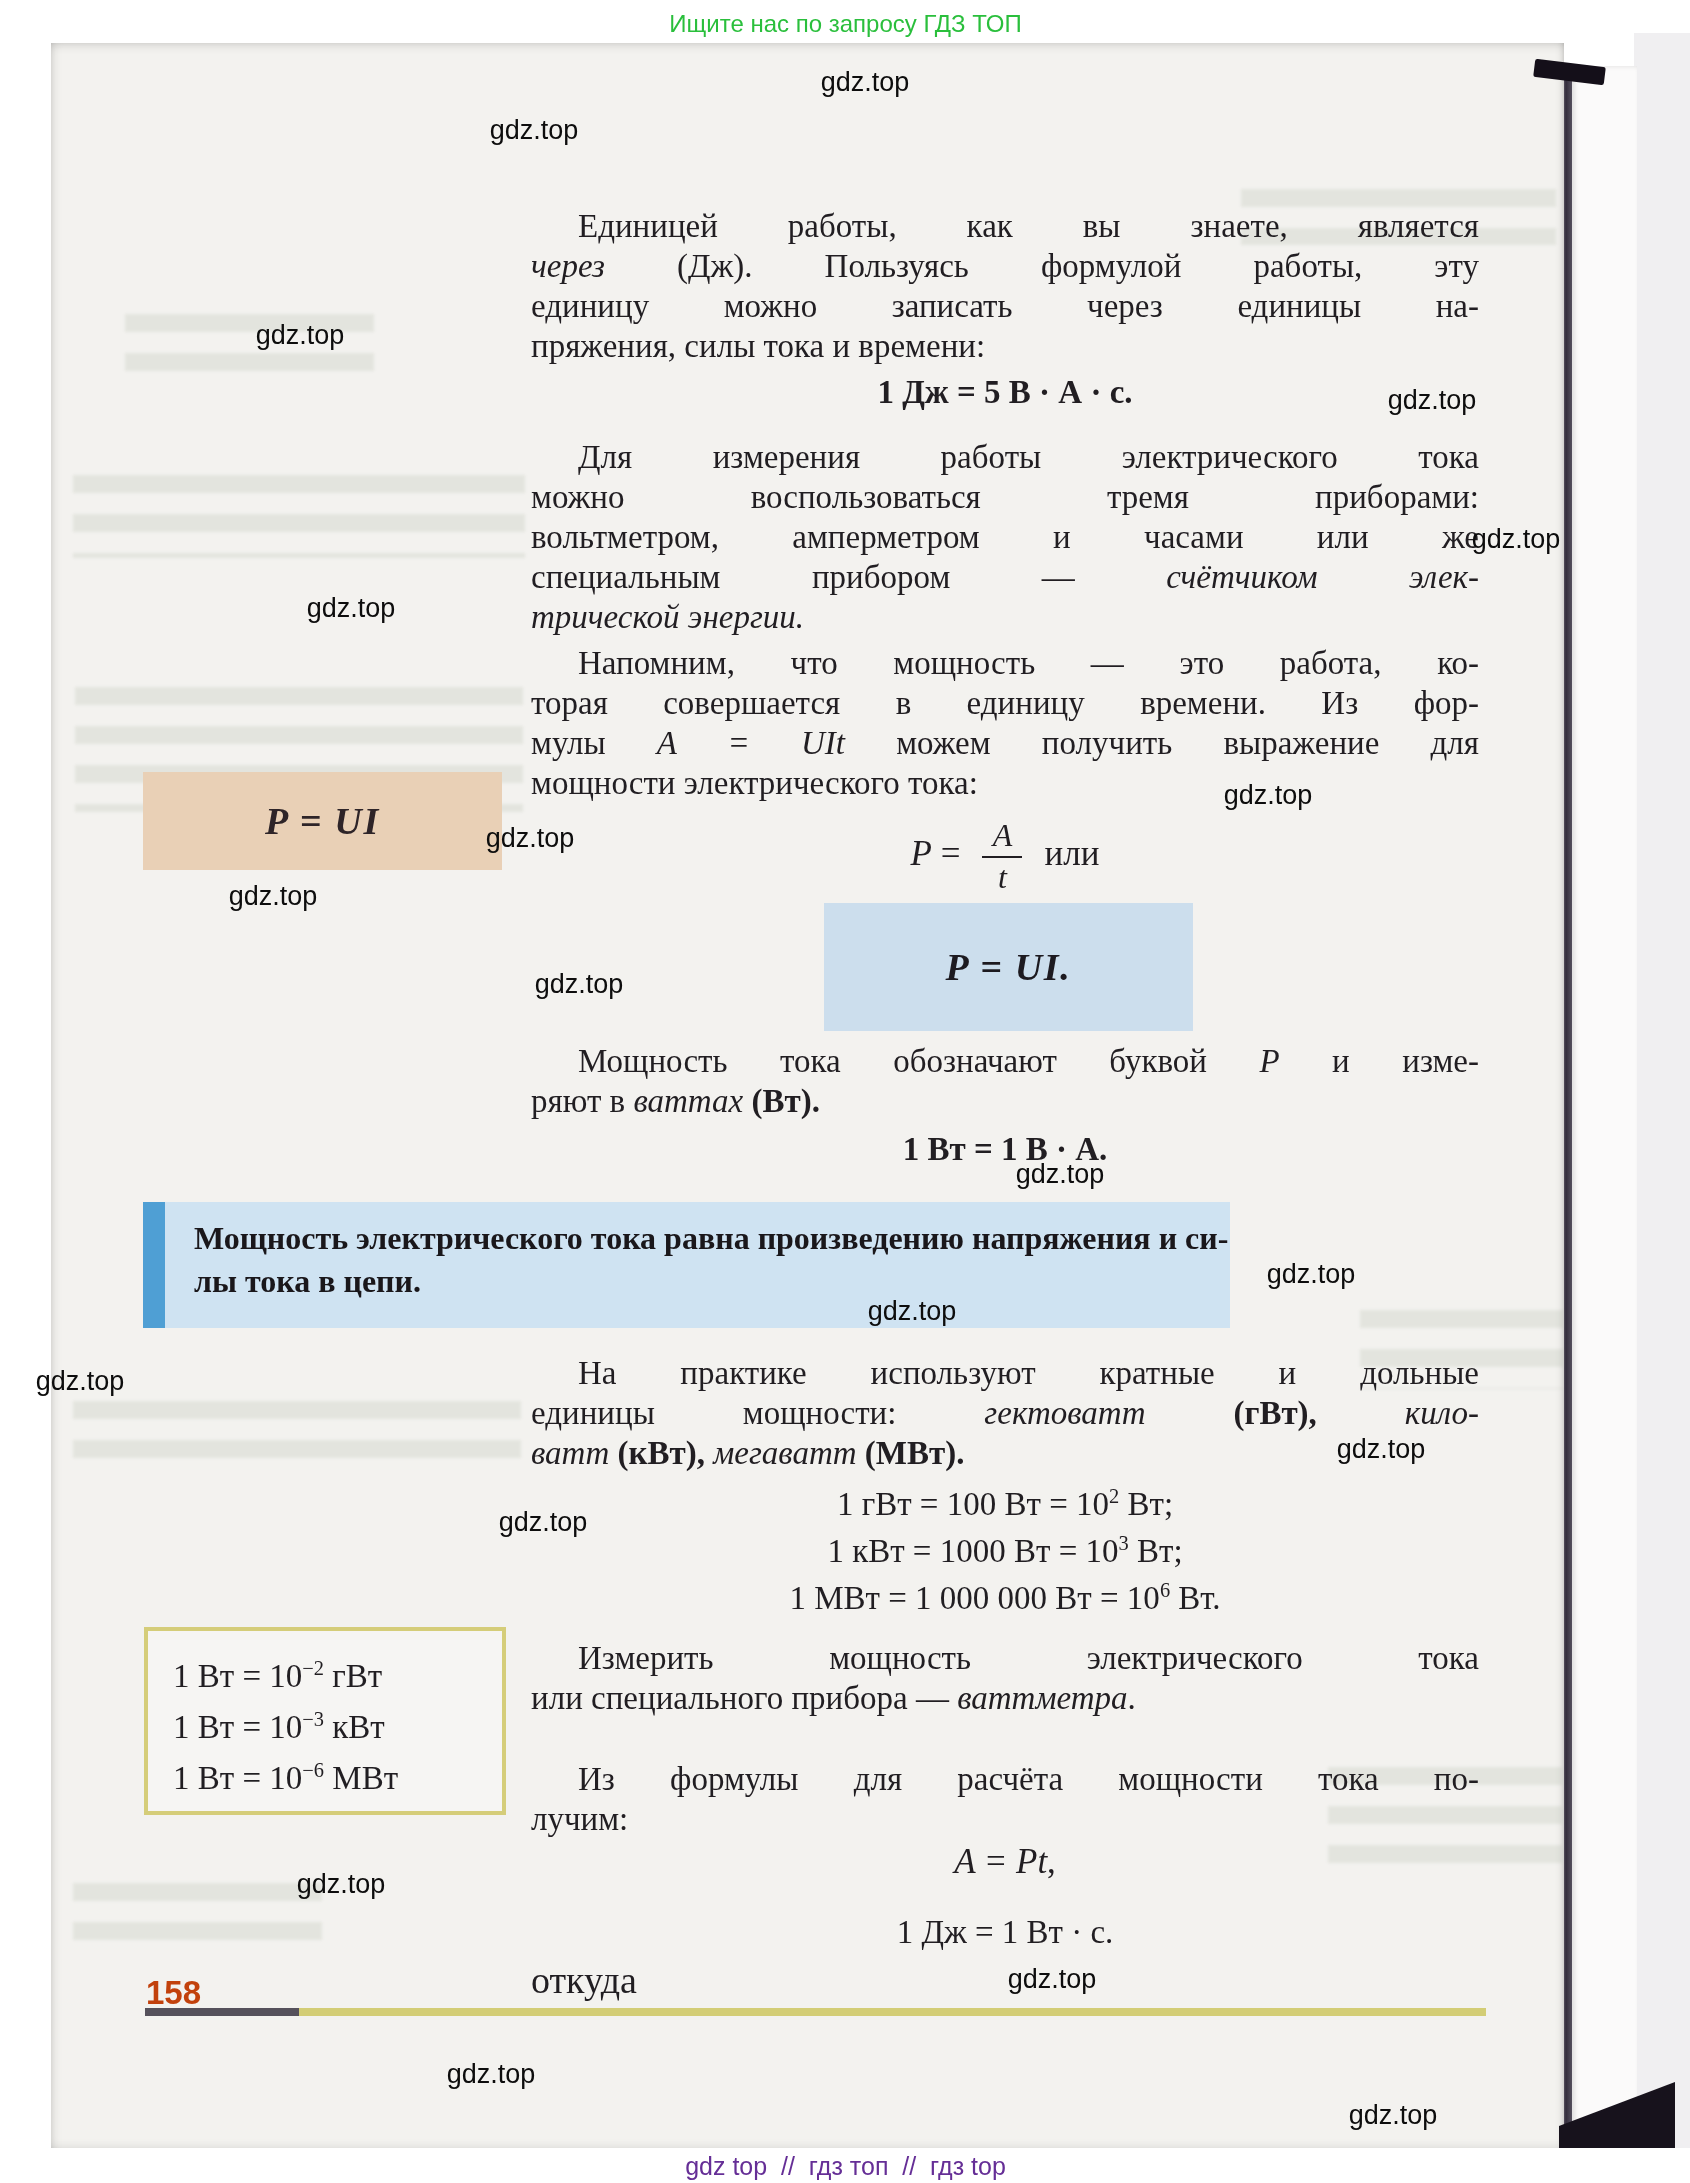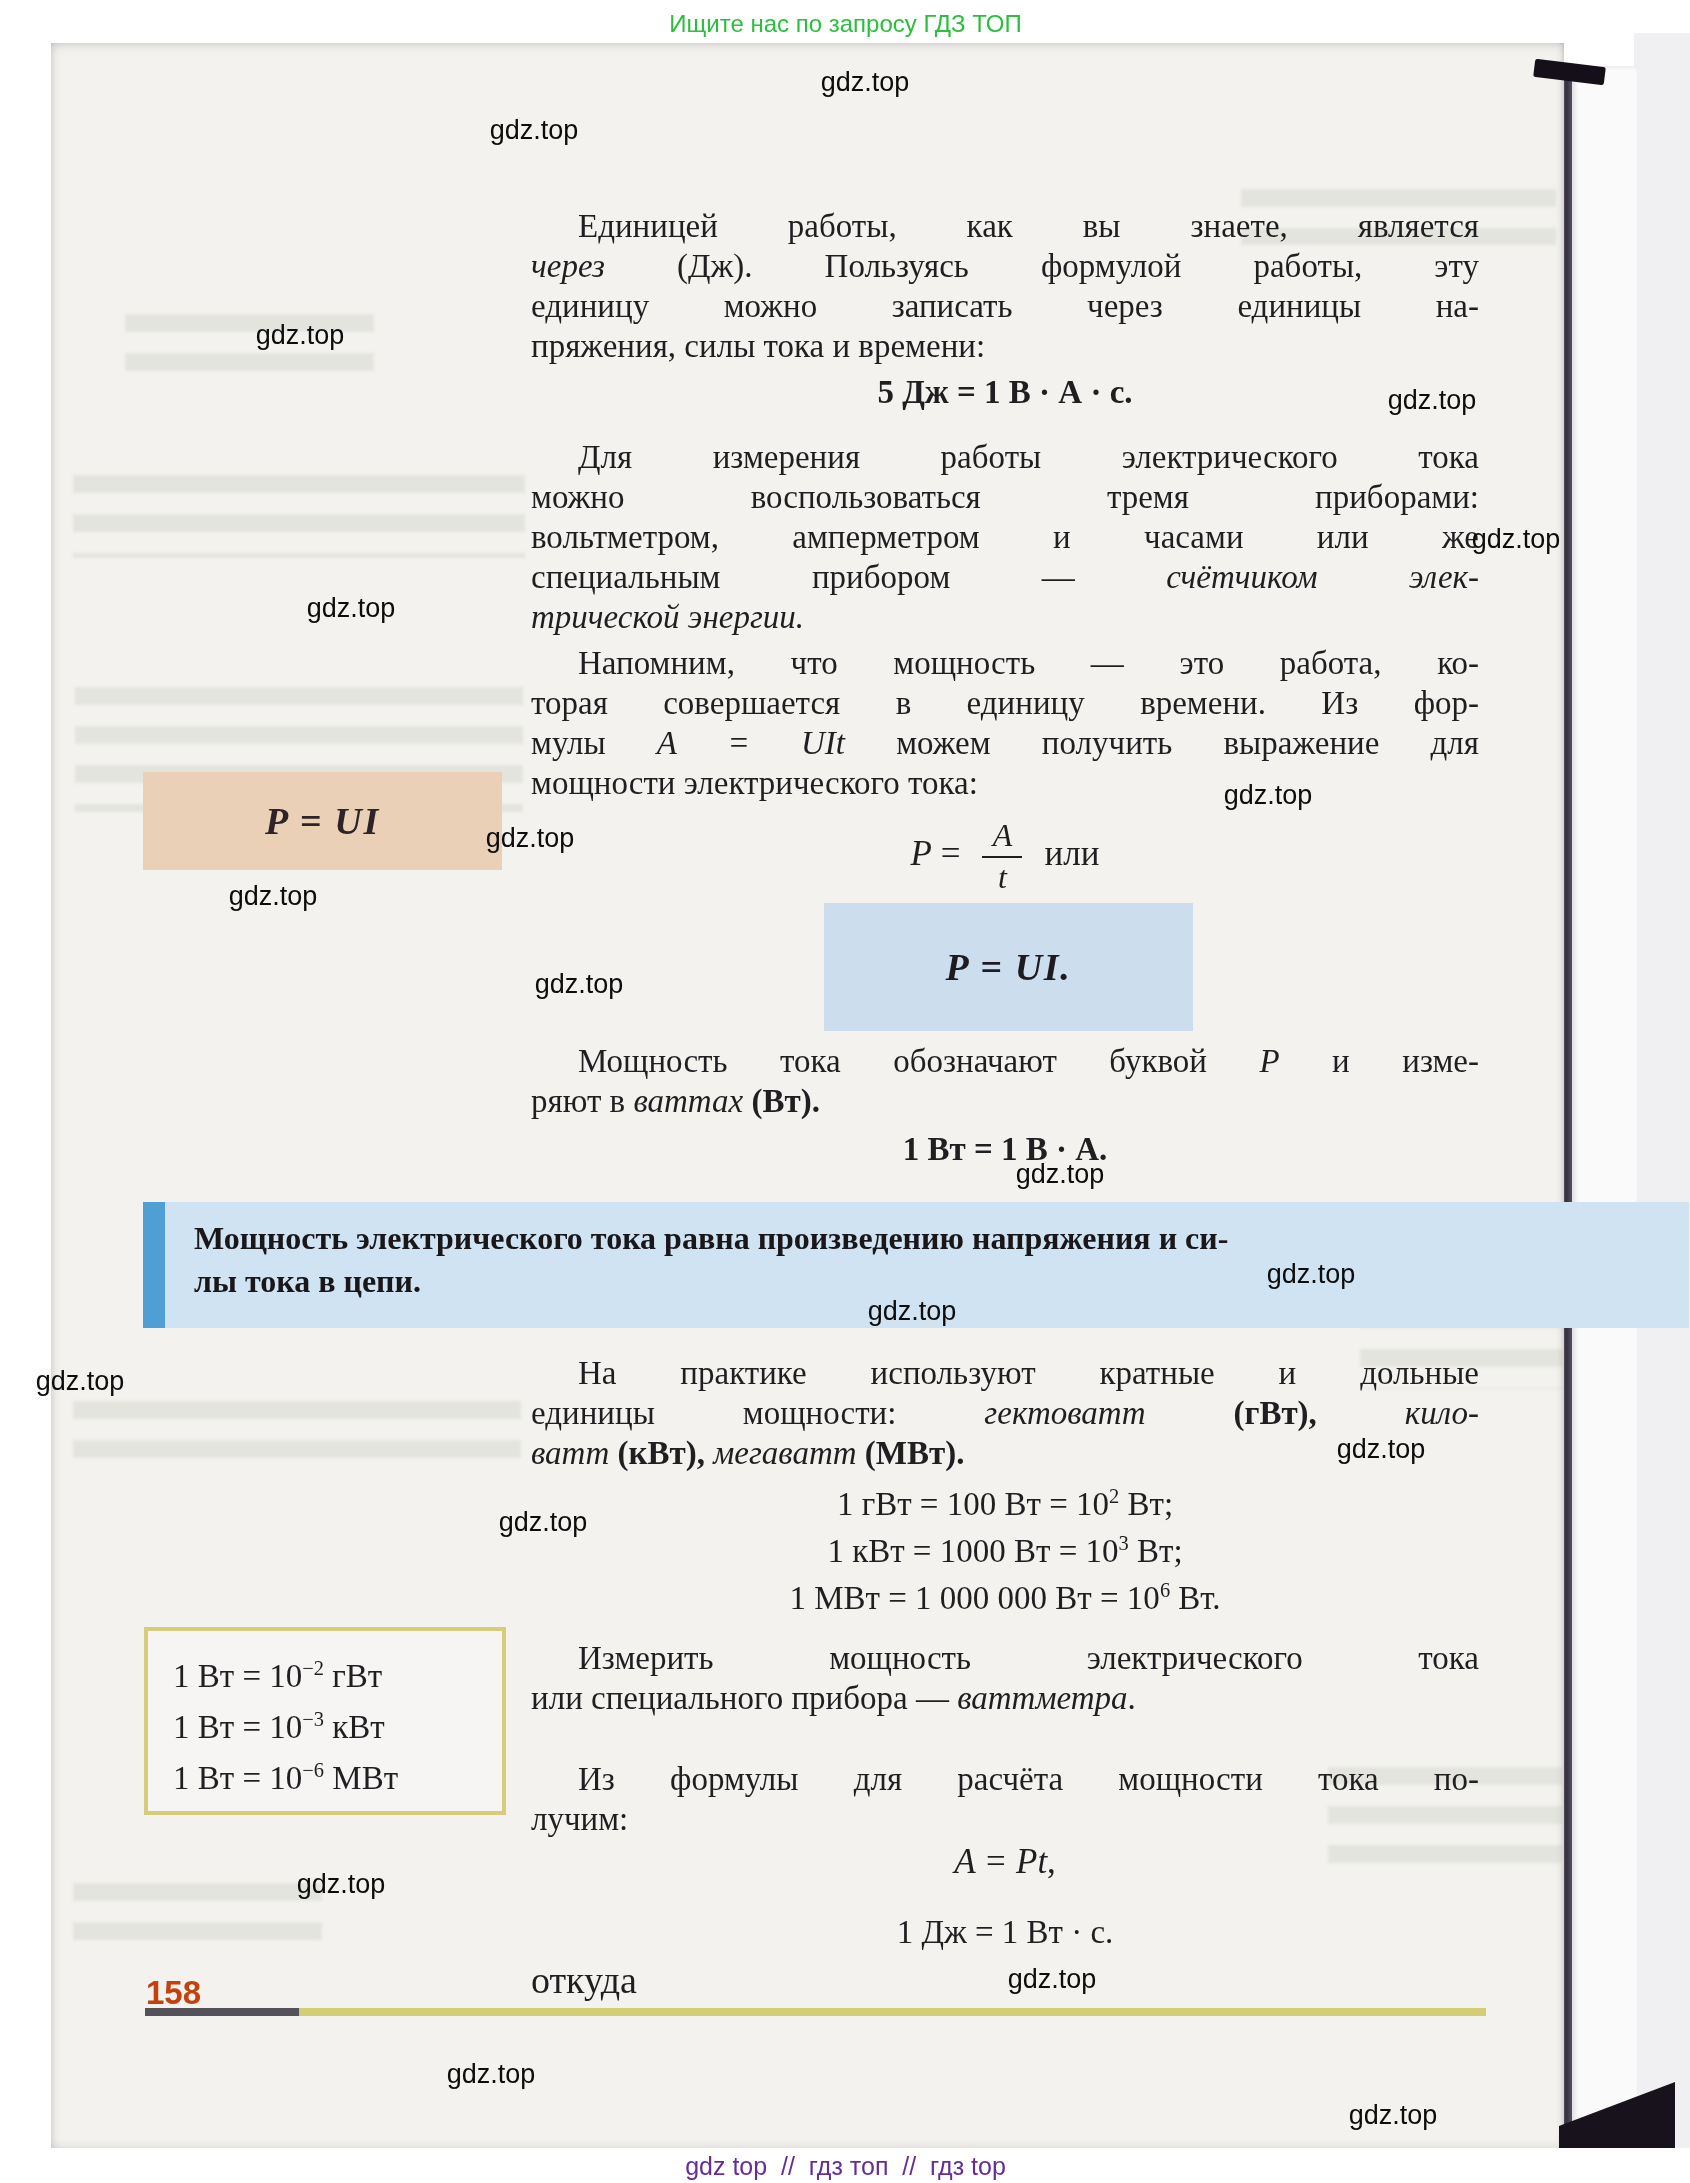--- a/index.html
+++ b/index.html
@@ -48,21 +48,21 @@
   .frac{display:inline-flex;flex-direction:column;align-items:center;vertical-align:middle;margin:0 13.3px;}
   .frac .fnum,.frac .fden{font-style:italic;font-size:32px;line-height:35px;}
   .frac .fbar{width:40px;border-top:2.5px solid #211e22;margin:2.5px 0;}
   
   .box-orange{position:absolute;left:143px;top:772px;width:359px;height:98px;background:#e9d0b6;
               display:flex;align-items:center;justify-content:center;
               font-size:38px;font-weight:700;font-style:italic;letter-spacing:1.7px;color:#2e2428;}
   .box-blue{position:absolute;left:824px;top:903px;width:369px;height:128px;background:#ccdeed;
             display:flex;align-items:center;justify-content:center;
             font-size:38px;font-weight:700;font-style:italic;letter-spacing:1.7px;color:#1d1a20;}
-  .def-box{position:absolute;left:143px;top:1202px;width:1546px;height:126px;background:#cfe3f2;}
+  .def-box{position:absolute;left:143px;top:1202px;width:1087px;height:126px;background:#cfe3f2;}
   .def-bar{position:absolute;left:0;top:0;width:21.6px;height:126px;background:#4f9fd4;}
   .def-text{position:absolute;left:51px;top:15px;width:1245px;font-size:32px;font-weight:700;
             line-height:43px;color:#1a171b;}
   .side-box{position:absolute;left:144px;top:1627px;width:362px;height:188px;border:4.2px solid #d5cd79;
             box-sizing:border-box;background:rgba(255,255,255,.25);padding:20px 0 0 25px;font-size:33px;}
   .side-box .sline{line-height:51px;white-space:nowrap;}
   .whence{position:absolute;left:531px;top:1958px;font-size:38px;}
   .page-num{position:absolute;left:146px;top:1974px;font-family:"Liberation Sans","DejaVu Sans",sans-serif;
             font-weight:700;font-size:33px;color:#c2410c;}
   .rule-dark{position:absolute;left:145px;top:2008px;width:154px;height:7.5px;background:#55515b;}
@@ -92,21 +92,21 @@
   <div class="promo-top">Ищите нас по запросу ГДЗ ТОП</div>
   <div class="footer-strip"></div>
   <div class="promo-bottom">gdz top  //  гдз топ  //  гдз top</div>
 
   <div class="para" style="top:206px">
       <div class="tline first"><span>Единицей работы, как вы знаете, является</span></div>
       <div class="tline"><span class="seg-i">через</span><span> (Дж). Пользуясь формулой работы, эту</span></div>
       <div class="tline"><span>единицу можно записать через единицы на-</span></div>
       <div class="tline last"><span>пряжения, силы тока и времени:</span></div>
     </div>
-  <div class="formula bold" style="top:374px">5 Дж = 1 В · А · с.</div>
+  <div class="formula bold" style="top:374px">1 Дж = 5 В · А · с.</div>
   <div class="para" style="top:437px">
       <div class="tline first"><span>Для измерения работы электрического тока</span></div>
       <div class="tline"><span>можно воспользоваться тремя приборами:</span></div>
       <div class="tline"><span>вольтметром, амперметром и часами или же</span></div>
       <div class="tline"><span>специальным прибором — </span><span class="seg-i">счётчиком элек-</span></div>
       <div class="tline last"><span class="seg-i">трической энергии.</span></div>
     </div>
   <div class="para" style="top:643px">
       <div class="tline first"><span>Напомним, что мощность — это работа, ко-</span></div>
       <div class="tline"><span>торая совершается в единицу времени. Из фор-</span></div>

